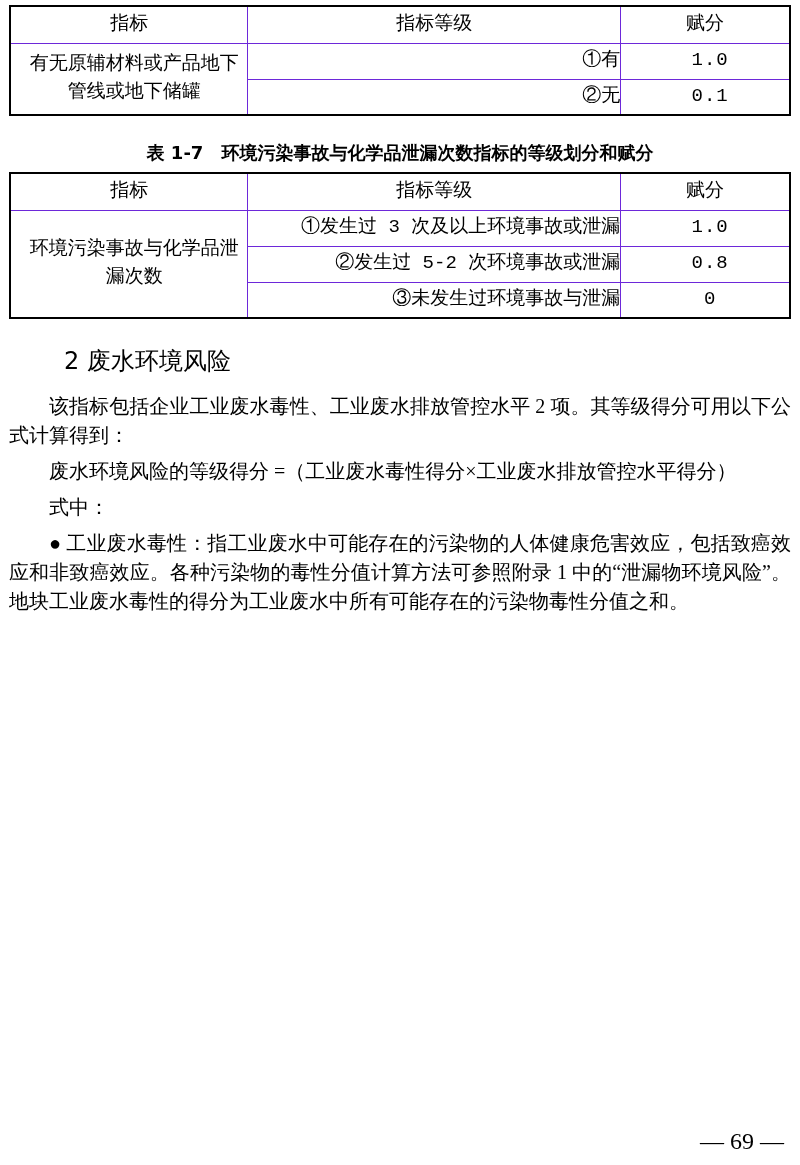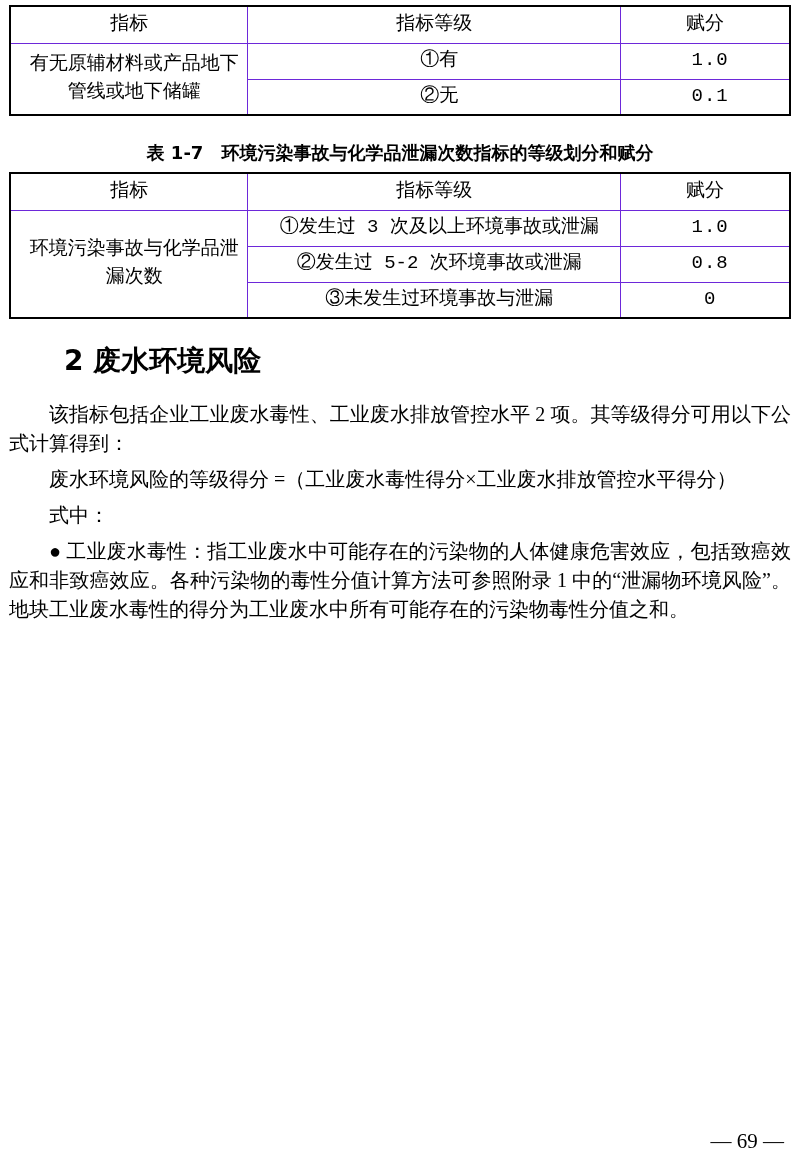--- a/index.html
+++ b/index.html
@@ -37,45 +37,45 @@
   table.grade-table td {
     border: 1px solid #6d28d9;
     vertical-align: middle;
     padding: 0;
     line-height: 1.45;
     font-family: Liberation Mono, monospace;
   }
   table.grade-table tr.hdr td { height: 37px; text-align: center; }
   table.grade-table tr.data td { height: 36px; padding-left: 10px; }
   td.indicator-cell { text-align: center; padding: 0 10px; }
-  td.grade-cell { text-align: center; padding-left: 16px; }
+  td.grade-cell { text-align: right; padding-left: 16px; }
   td.score-cell { text-align: center; letter-spacing: 1px; }
   .col-indicator { width: 30.5%; }
   .col-grade { width: 47.8%; }
   .col-score { width: 21.7%; }
 
   .section-heading {
     font-family: "DejaVu Sans", "Liberation Sans", sans-serif;
-    font-weight: 700;
-    font-size: 28px;
+    font-weight: 400;
+    font-size: 24px;
     line-height: 30px;
-    margin: 27px 0 24px 55px;
+    margin: 27px 0 16px 55px;
   }
   .body-text p {
     font-size: 20px;
     line-height: 29px;
     text-align: justify;
     text-indent: 2em;
     margin: 0 0 7px 0;
   }
   .page-footer {
     position: absolute;
     right: 16px;
     bottom: 12px;
-    font-size: 21px;
+    font-size: 24px;
     line-height: 24px;
   }
 </style>
 </head>
 <body>
 
 <div class="page">
 
 
   <table class="grade-table">

